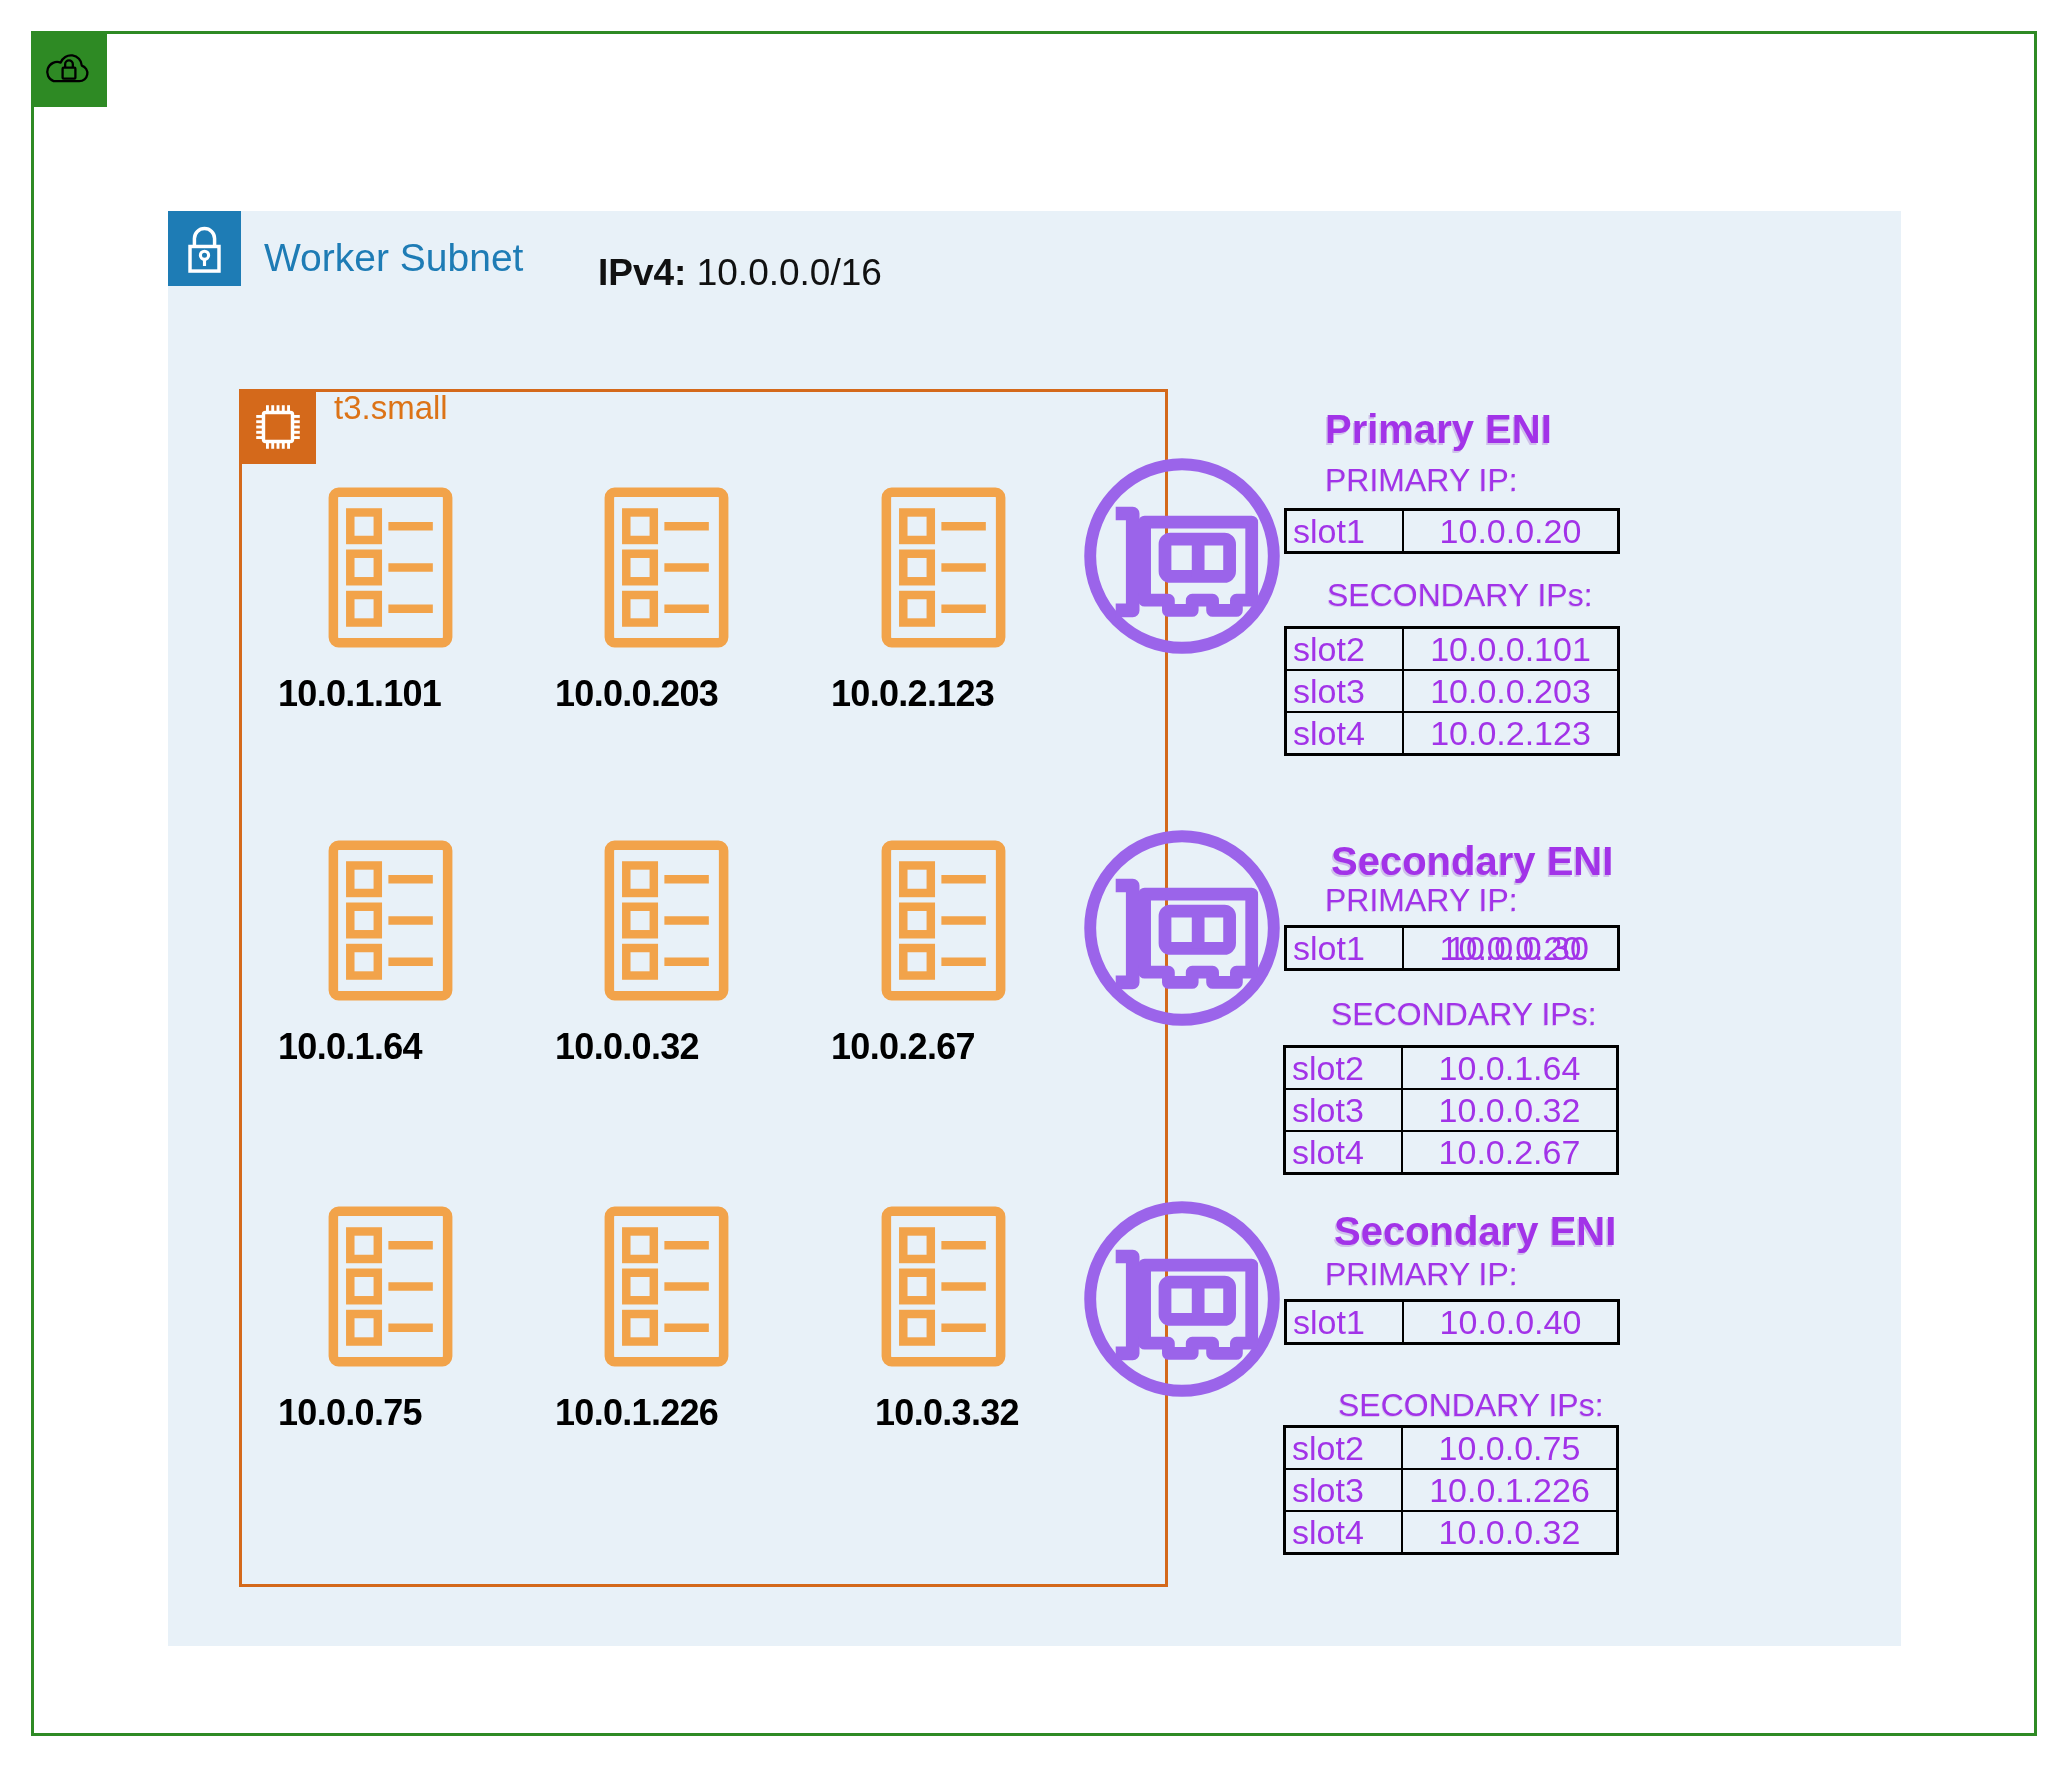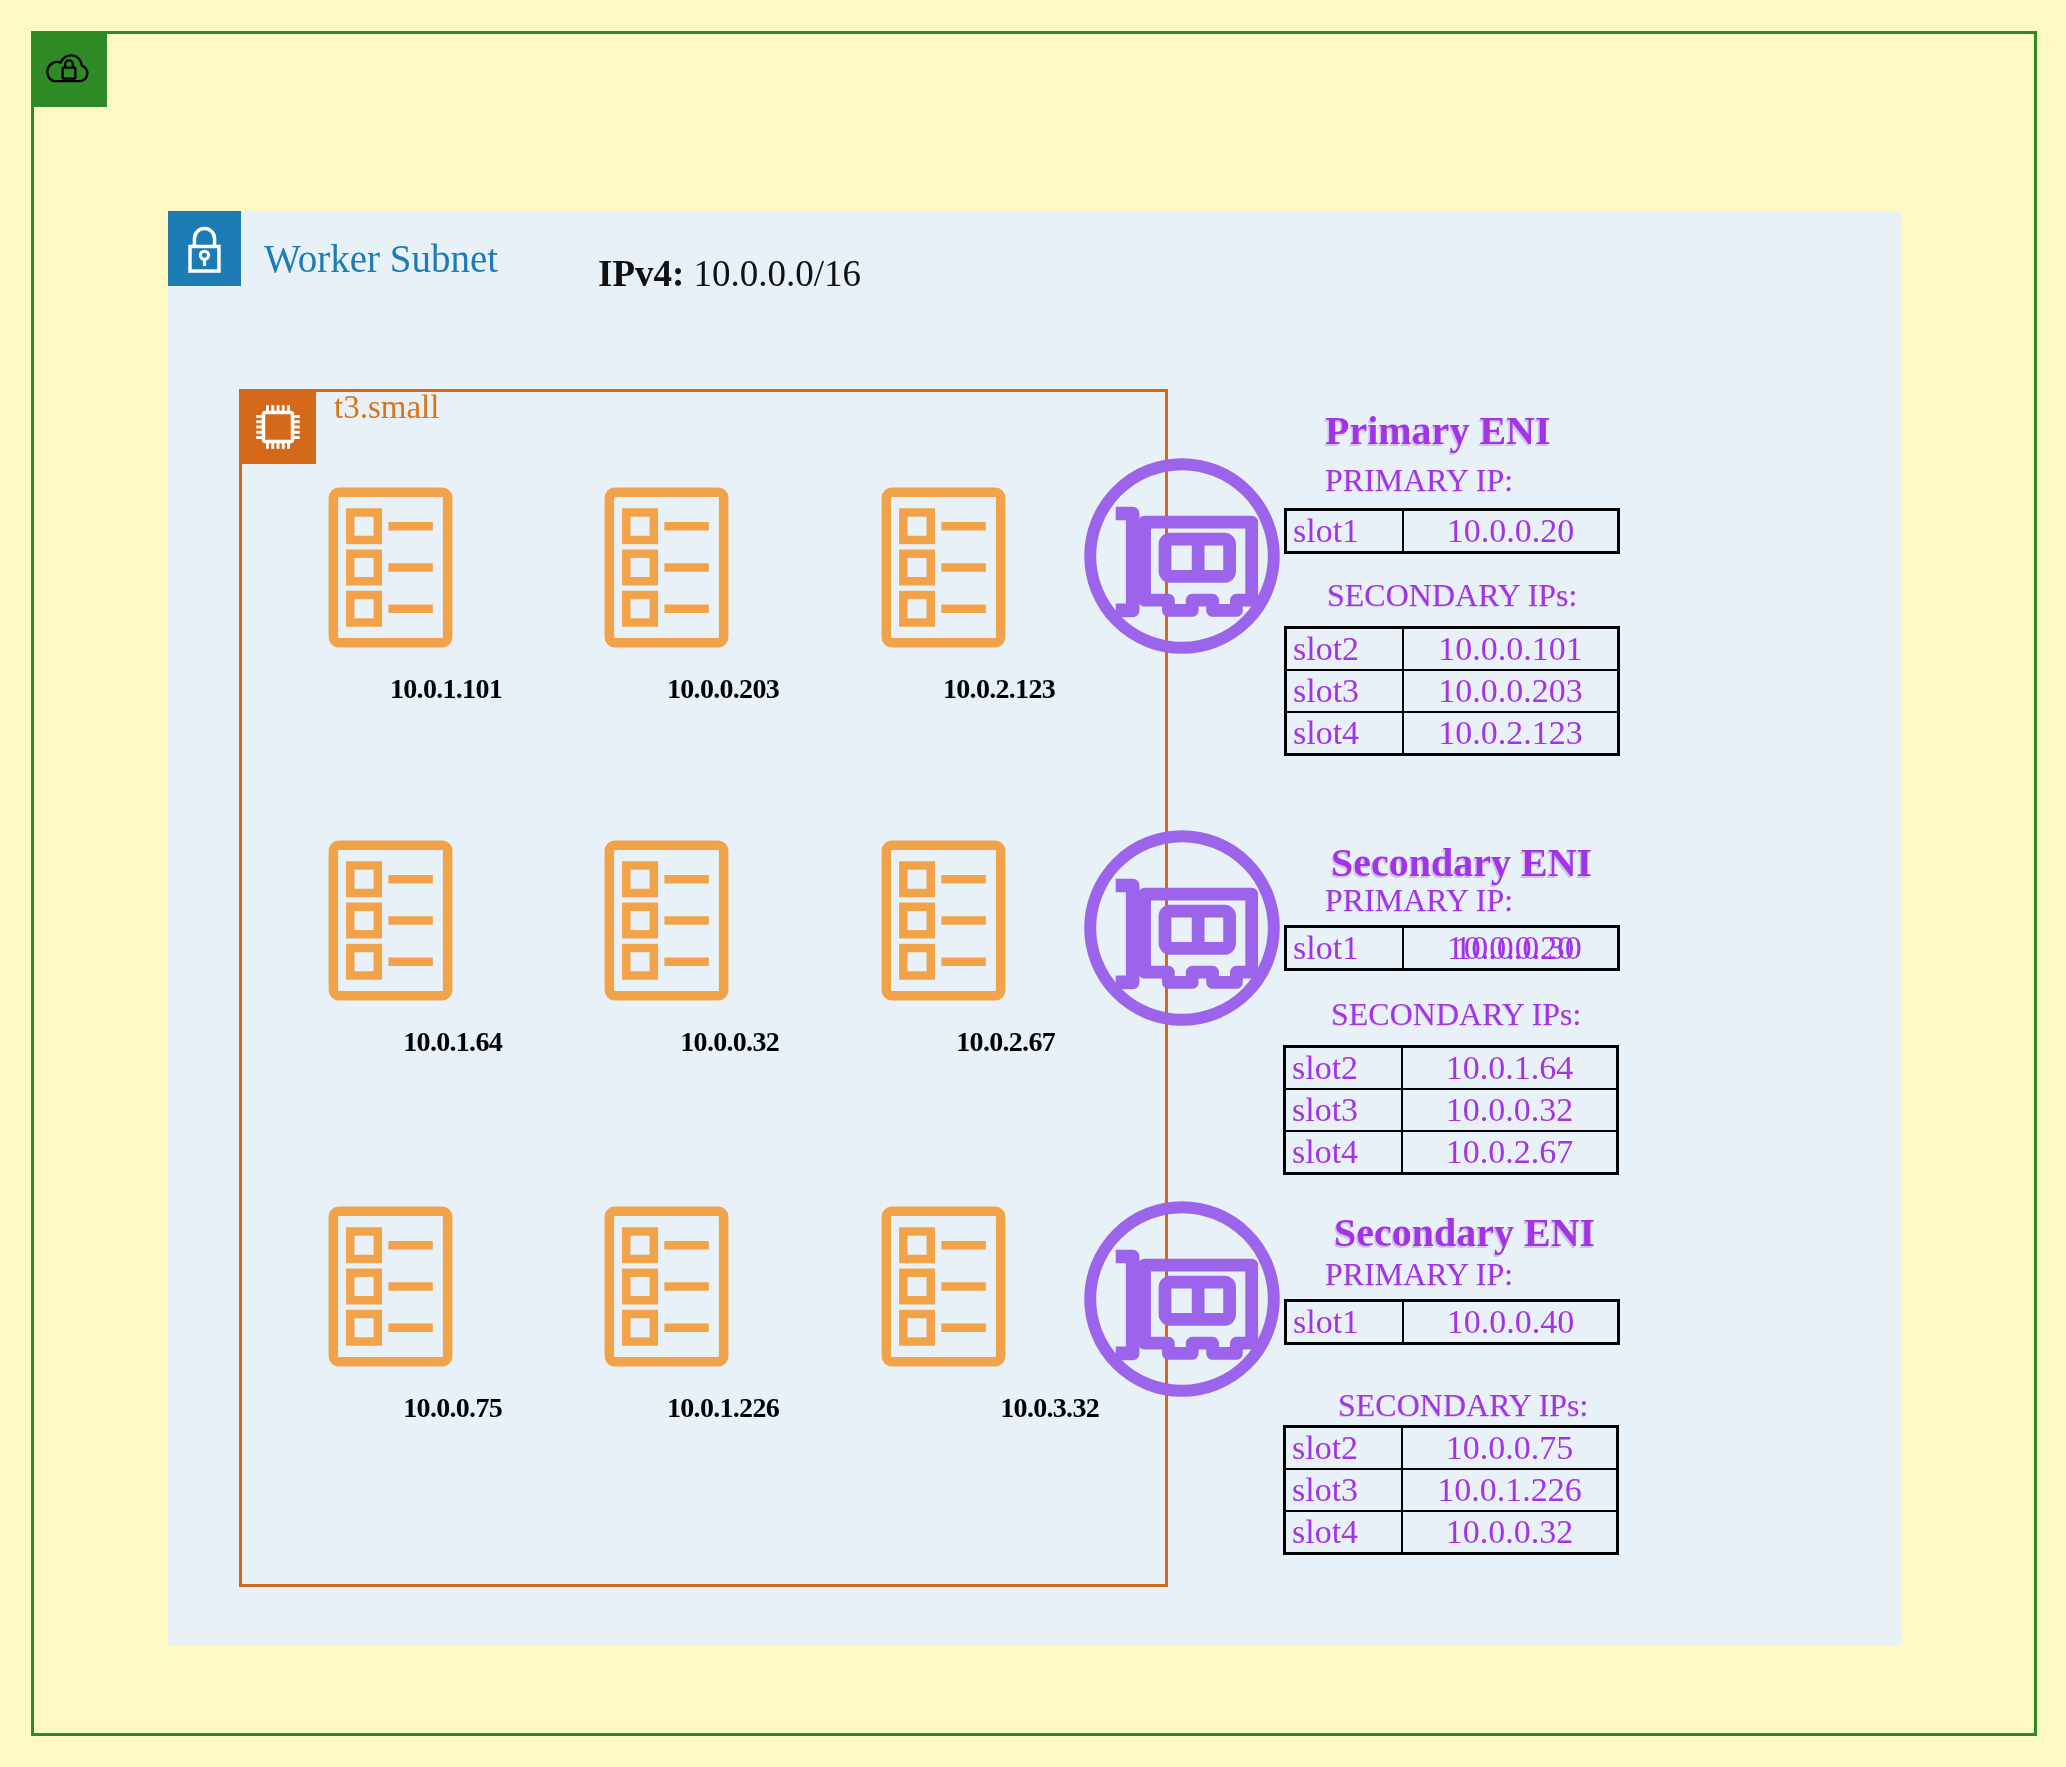--- a/index.html
+++ b/index.html
@@ -1,38 +1,38 @@
 <!DOCTYPE html>
 <html style="font-size:12px"><head>
 <meta charset="utf-8">
 <style>
   html,body{margin:0;padding:0;background:#000;}
-  .stage{position:relative;width:2066px;height:1767px;background:#fef9c3;overflow:hidden;
-         font-family:Liberation Serif, serif;}
+  .stage{position:relative;width:2066px;height:1767px;background:#ffffff;overflow:hidden;
+         font-family:Liberation Sans, sans-serif;}
   .abs{position:absolute;}
 
   
   .vpc-frame{left:31px;top:31px;width:2006px;height:1705px;border:3.7px solid #2E8A24;box-sizing:border-box;}
   .vpc-badge{left:31px;top:31px;width:76px;height:76px;background:#2E8A24;display:flex;align-items:center;justify-content:center;}
 
   
   .panel{left:168px;top:211px;width:1733px;height:1435px;background:#E8F1F8;}
   .subnet-badge{left:168px;top:211px;width:73px;height:75px;background:#1E7CB5;display:flex;align-items:center;justify-content:center;}
   .subnet-title{left:264px;top:236px;font-size:39px;color:#1E7CB5;white-space:nowrap;}
   .ipv4-line{left:598px;top:252px;font-size:37px;color:#111;white-space:nowrap;}
   .ipv4-line b{font-weight:700;}
 
   
   .inst-box{left:239px;top:389px;width:929px;height:1198px;border:3.7px solid #D4691B;box-sizing:border-box;}
   .inst-badge{left:239px;top:389px;width:77px;height:75px;background:#D4691B;display:flex;align-items:center;justify-content:center;}
   .inst-label{left:334px;top:389px;font-size:33px;color:#DC7317;white-space:nowrap;}
 
   
   .pod-icon{width:127px;height:163px;}
-  .pod-label{width:224px;text-align:right;font-size:28px;font-weight:700;color:#000;letter-spacing:-0.7px;white-space:nowrap;}
+  .pod-label{width:224px;text-align:left;font-size:36px;font-weight:700;color:#000;letter-spacing:-0.7px;white-space:nowrap;}
 
   
   .eni-circle{width:204px;height:204px;}
 
   
   .eni-title{font-size:40px;font-weight:700;color:#A233E8;white-space:nowrap;text-shadow:-1.5px 1.5px 0 rgba(130,50,190,.25);}
   .eni-sub{font-size:32px;color:#A233E8;white-space:nowrap;text-shadow:-0.7px 0.7px 0 rgba(130,50,190,.2);}
 
   
   .iptable{border:3px solid #000;width:336px;box-sizing:border-box;background:transparent;}

